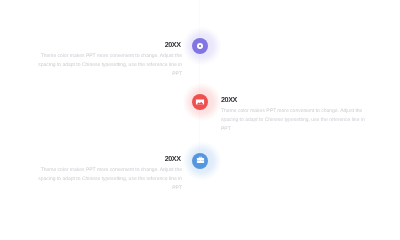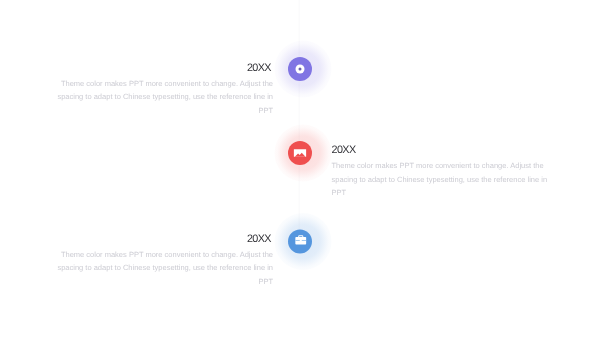--- a/index.html
+++ b/index.html
@@ -10,21 +10,21 @@
         transform:translateZ(0);will-change:transform;}
   .axis{position:absolute;left:199px;top:0;width:1.2px;height:156px;background:#fbfbfc;}
   .node{position:absolute;width:16px;height:16px;border-radius:50%;
         display:flex;align-items:center;justify-content:center;}
   .node svg{display:block;}
   .glow{position:absolute;width:38px;height:38px;border-radius:50%;}
   .pin{display:block;width:6.6px;height:6.6px;border-radius:50%;background:#fff;
        position:relative;}
   .pin::after{content:"";position:absolute;left:2.1px;top:2px;width:2.4px;height:2.4px;
        border-radius:50%;background:#6a60ad;}
-  .year{font-size:7.2px;font-weight:normal;color:#333338;letter-spacing:-0.4px;
+  .year{font-size:7.2px;font-weight:bold;color:#333338;letter-spacing:-0.4px;
         line-height:7.2px;}
   .body{font-size:5px;line-height:9px;color:#ccccd3;letter-spacing:0px;}
   .blk{position:absolute;}
   .right{text-align:right;}
   .right .year{margin-right:1.4px;}
 </style>
 </head>
 <body>
 
 <div class="slide">

